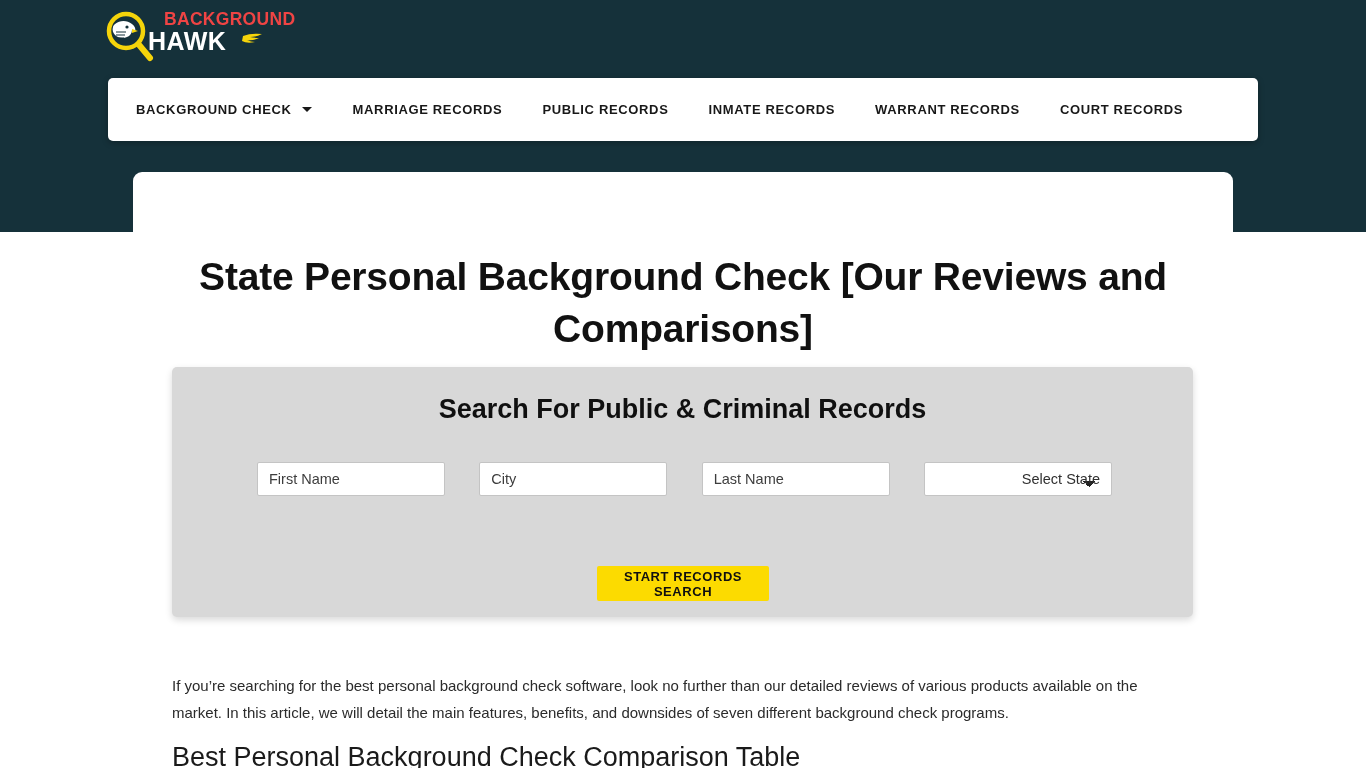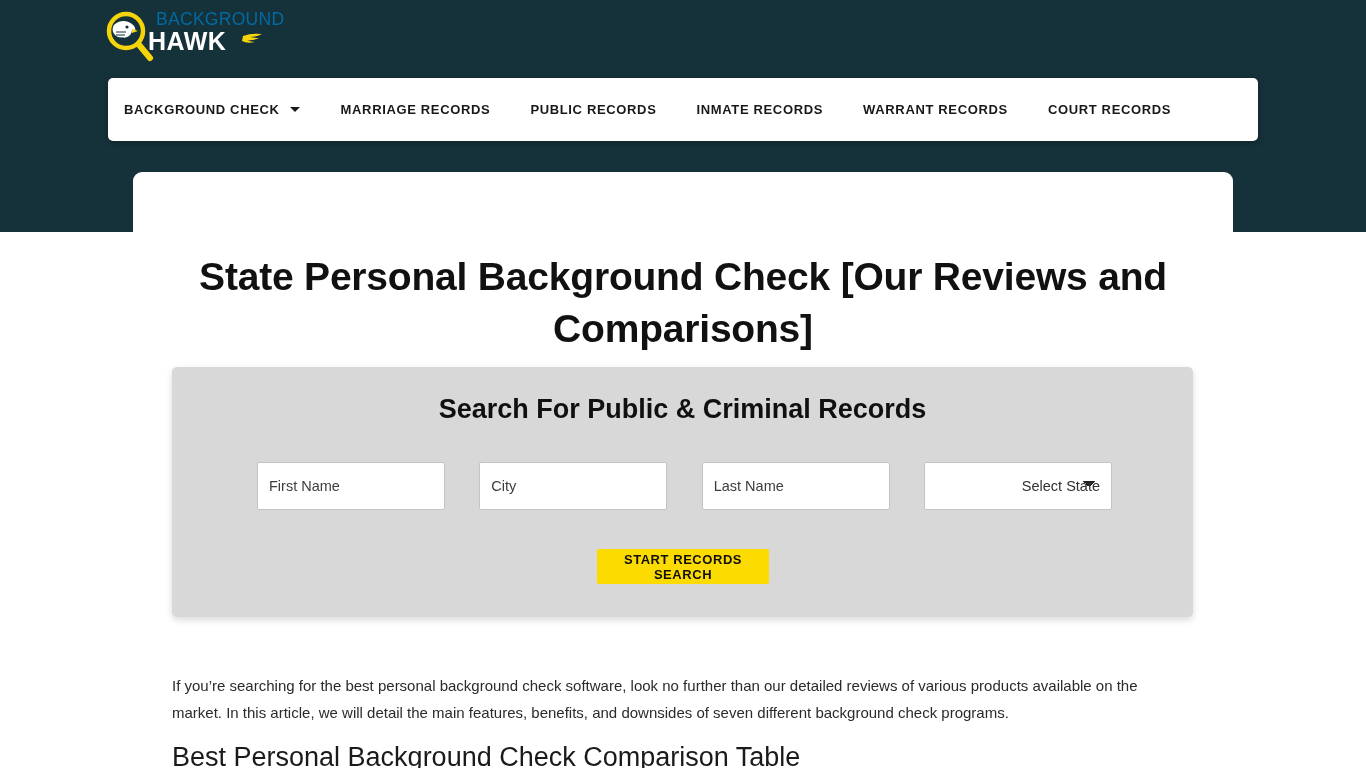--- a/index.html
+++ b/index.html
@@ -36,25 +36,25 @@
     left: 0; top: 4px;
     width: 52px; height: 52px;
   }
   .logo-text {
     position: absolute;
     left: 43px; top: 4px;
     width: 250px; height: 52px;
   }
   .logo-bg {
     position: absolute;
-    left: 8px; top: 0;
+    left: 16px; top: 0;
     font-size: 17.5px;
-    font-weight: normal;
+    font-weight: bold;
     letter-spacing: 0.3px;
-    color: #0369a1;
+    color: #ef4444;
     font-family: "Liberation Sans", sans-serif;
     line-height: 18px;
   }
   .logo-hawk {
     position: absolute;
     left: 0; top: 18px;
     font-size: 25px;
     font-weight: bold;
     letter-spacing: 0.5px;
     color: #ffffff;
@@ -71,21 +71,21 @@
   .navbar {
     position: absolute;
     left: 108px; top: 78px;
     width: 1150px; height: 63px;
     background: #ffffff;
     border-radius: 5px;
     box-shadow: 0 2px 6px rgba(0,0,0,0.28);
     z-index: 6;
     display: flex;
     align-items: center;
-    padding-left: 16px;
+    padding-left: 28px;
   }
   .nav-item {
     font-size: 13px;
     font-weight: bold;
     letter-spacing: 0.65px;
     color: #181818;
     text-transform: uppercase;
     white-space: nowrap;
     display: flex;
     align-items: center;
@@ -150,21 +150,21 @@
   }
   .search-fields {
     position: absolute;
     left: 85px; top: 95px;
     width: 855px;
     display: flex;
     justify-content: space-between;
   }
   .field {
     width: 188px;
-    height: 48px;
+    height: 34px;
     background: #ffffff;
     border: 1px solid #c4c4c4;
     border-radius: 2px;
     font-size: 14.5px;
     color: #444444;
     padding: 0 11px;
     font-family: "Liberation Sans", sans-serif;
     outline: none;
   }
   .field::placeholder { color: #3d3d3d; opacity: 1; }
@@ -177,21 +177,21 @@
     background-position:
       calc(100% - 22px) 18px,
       calc(100% - 16px) 18px;
     background-size: 6px 6px, 6px 6px;
     background-repeat: no-repeat;
     color: #303030;
     text-align: right;
   }
   .search-submit {
     position: absolute;
-    left: 425px; top: 182px;
+    left: 425px; top: 199px;
     width: 172px;
     height: 35px;
     background: #fcdb00;
     border: none;
     border-radius: 2px;
     font-size: 13px;
     font-weight: bold;
     letter-spacing: 0.55px;
     color: #101010;
     text-transform: uppercase;

